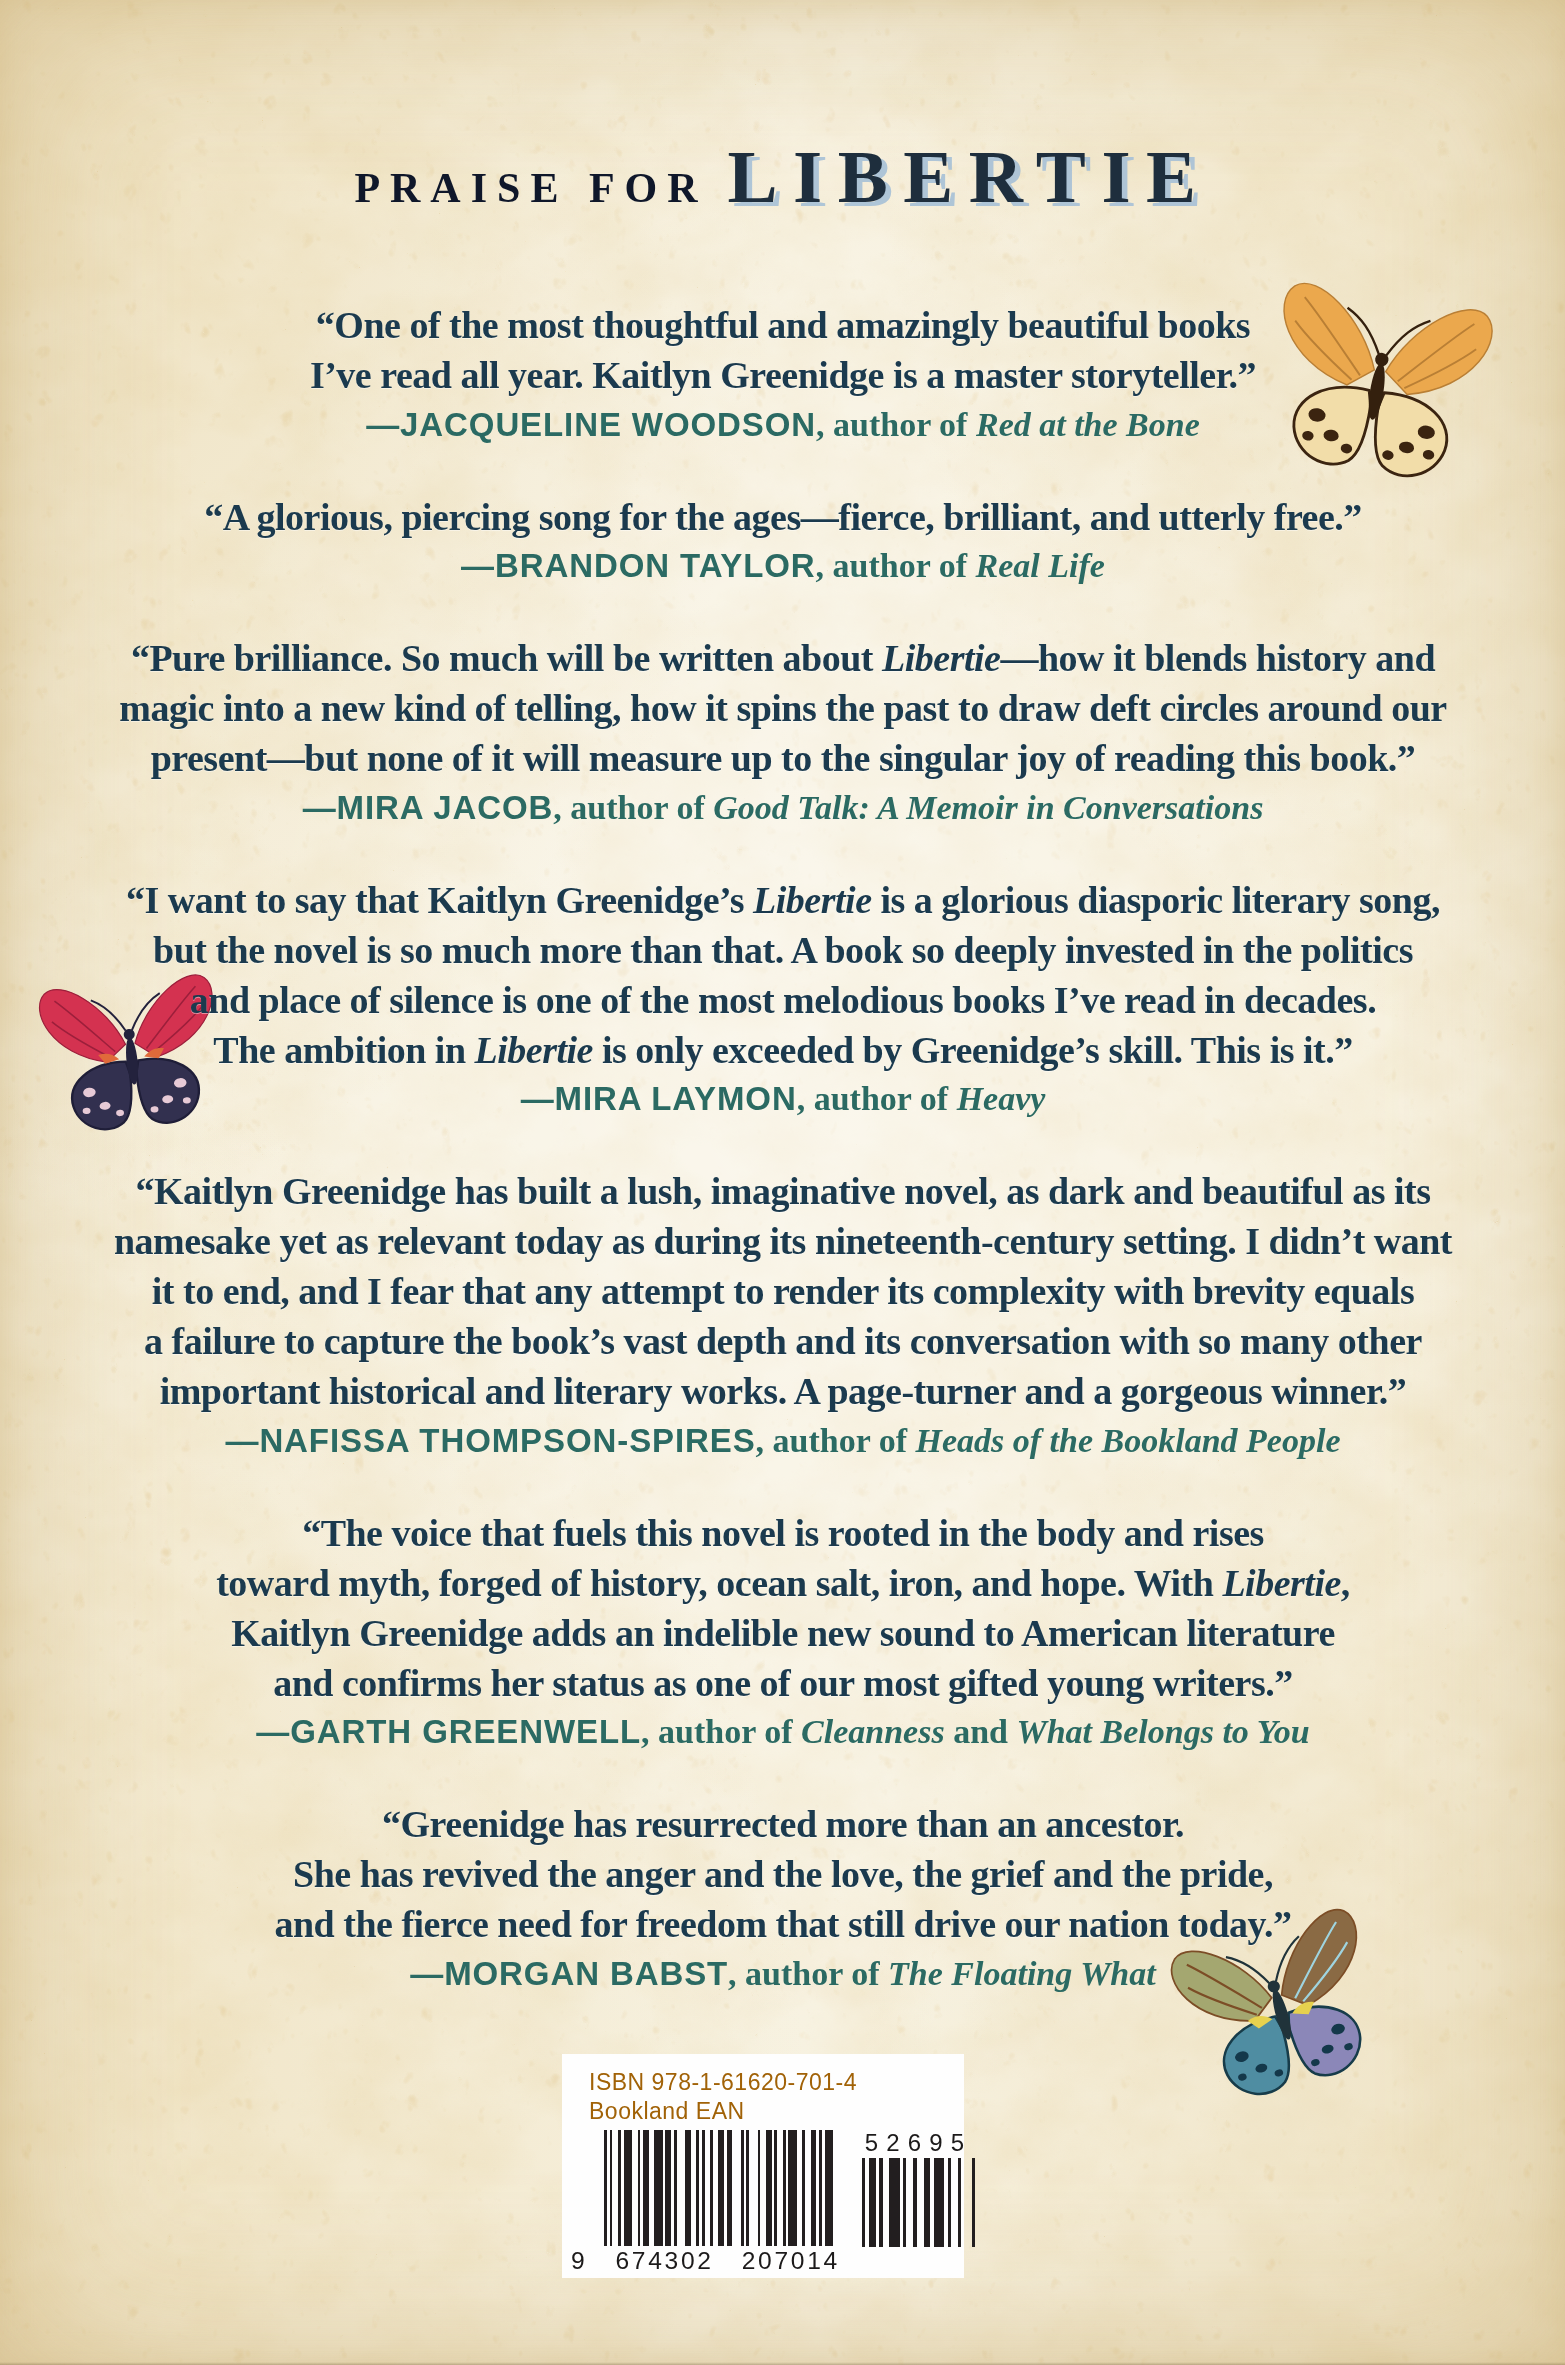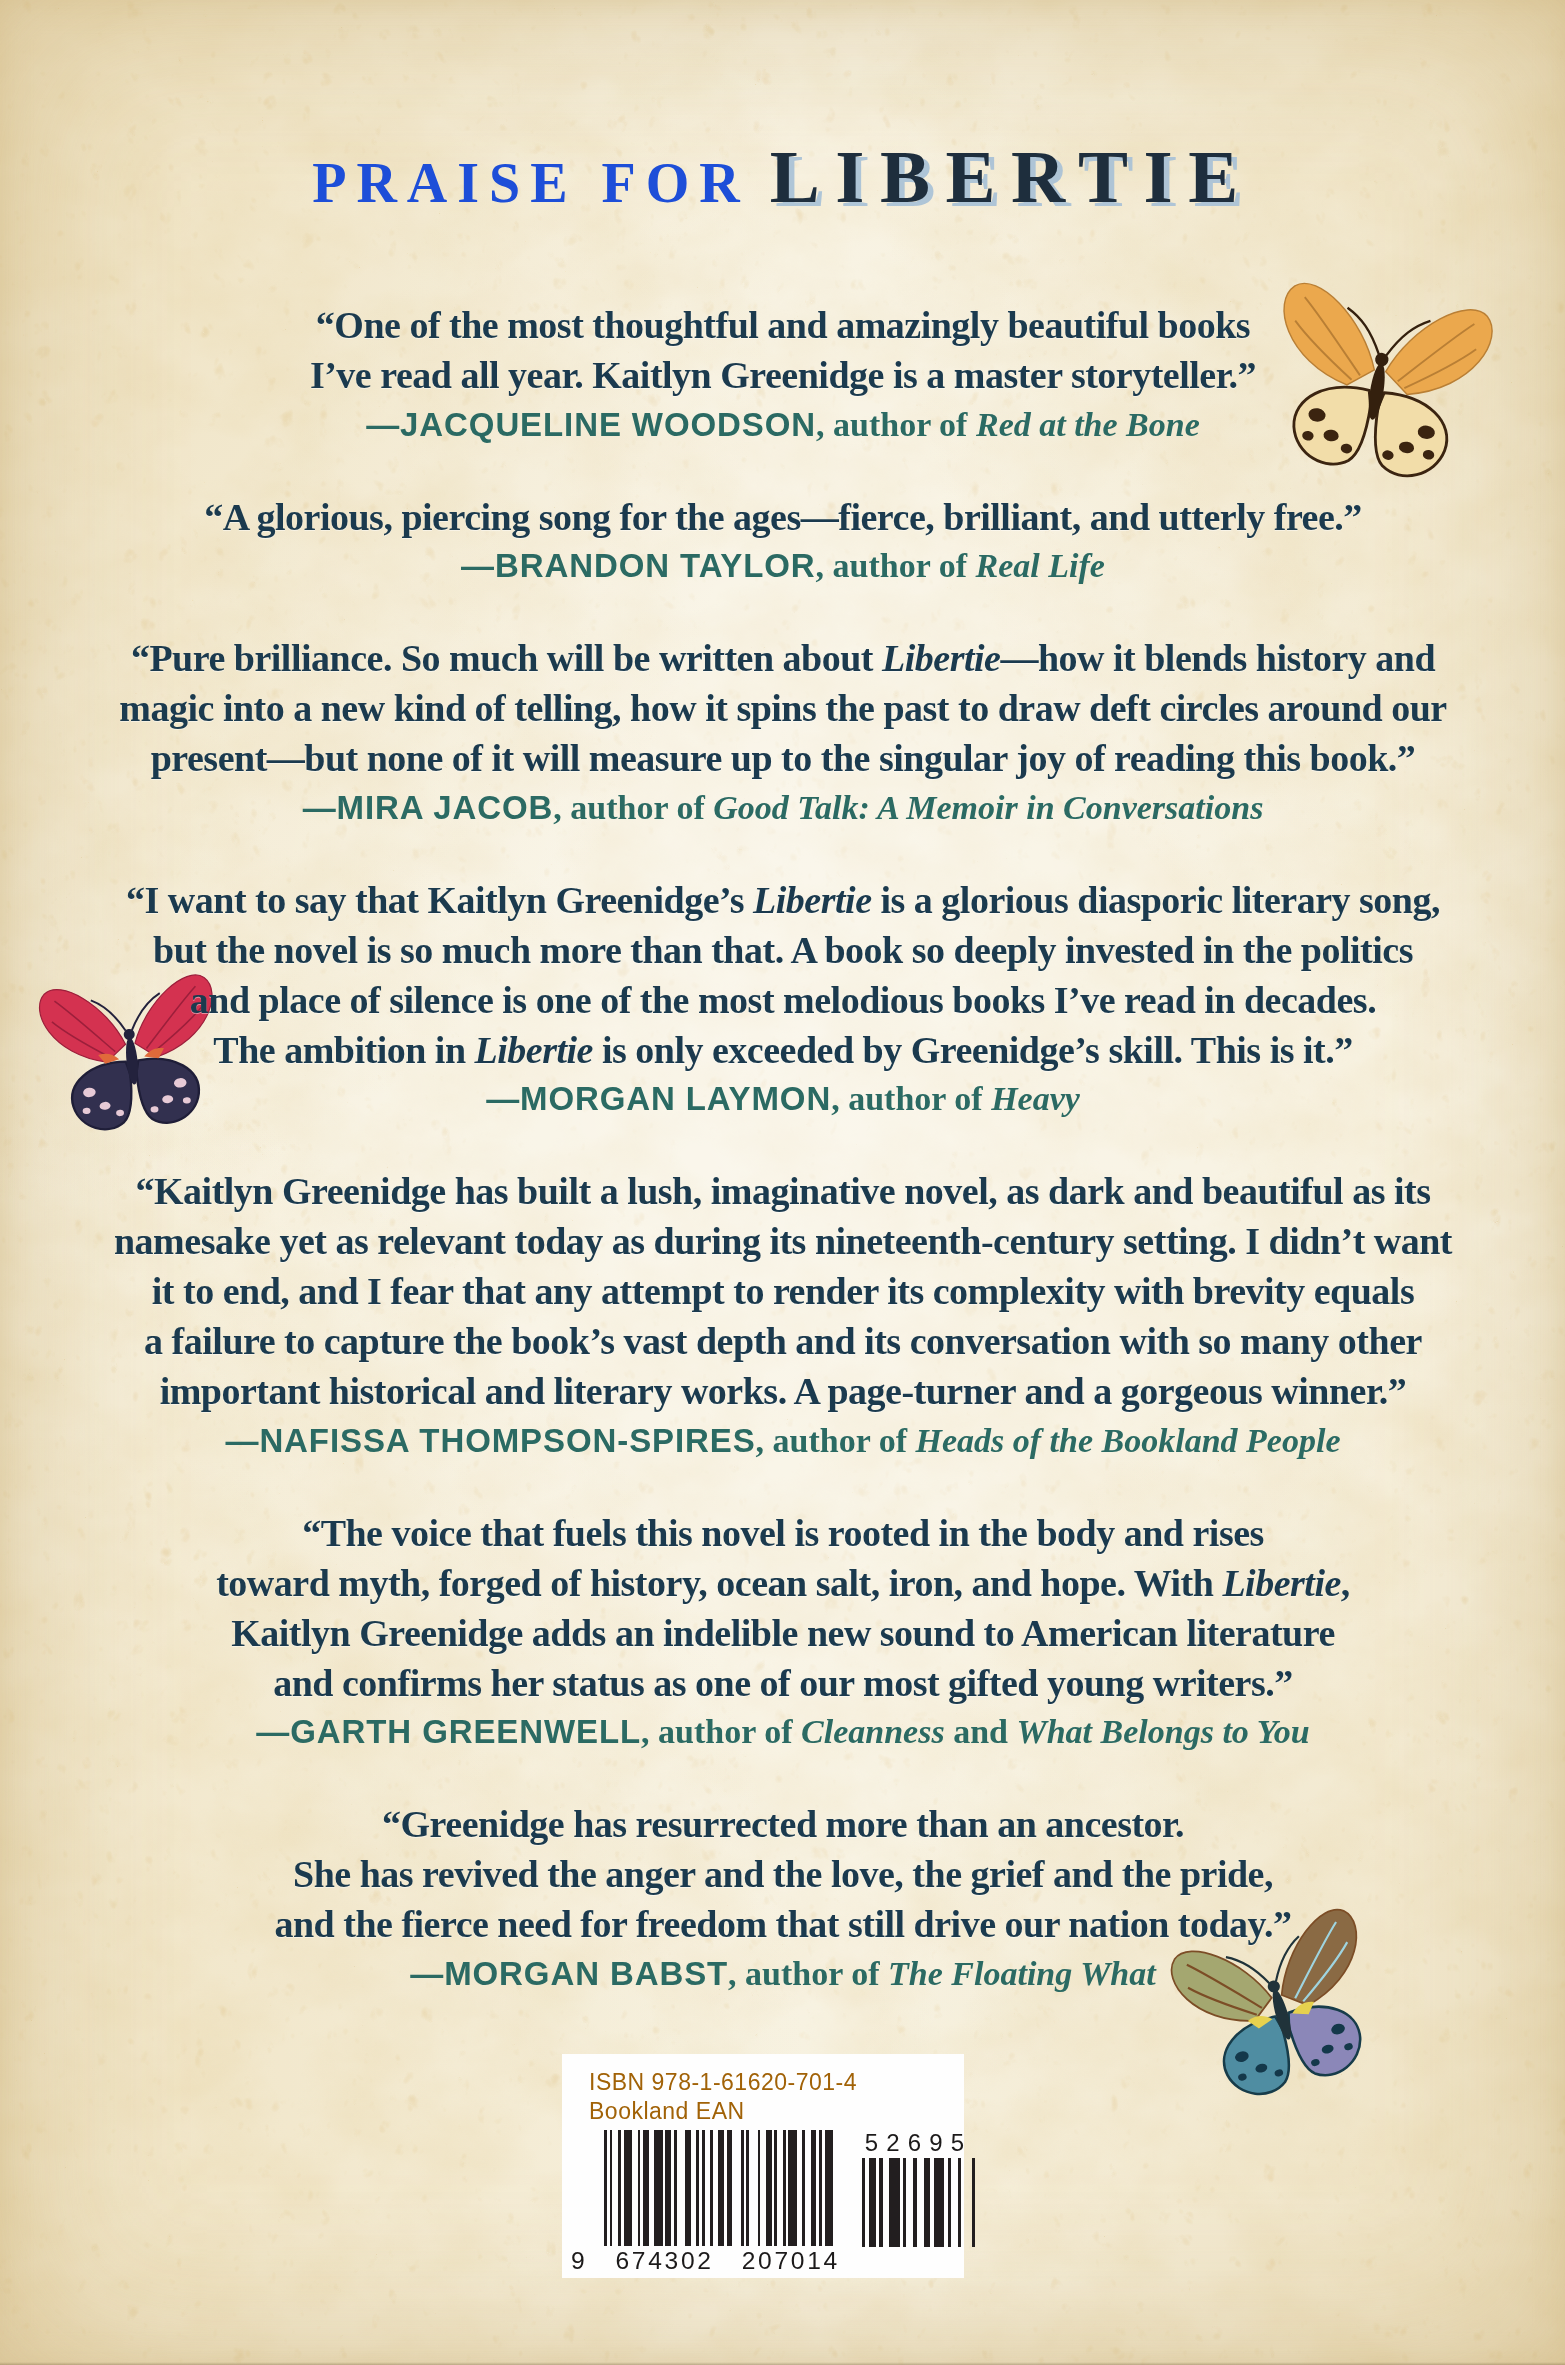--- a/index.html
+++ b/index.html
@@ -19,21 +19,21 @@
       radial-gradient(ellipse at 2% 92%, rgba(222,196,134,0.30), rgba(222,196,134,0) 36%),
       radial-gradient(ellipse at 98% 96%,rgba(214,186,120,0.28), rgba(214,186,120,0) 32%),
       radial-gradient(ellipse at 50% 45%,rgba(255,255,255,0.45), rgba(255,255,255,0) 60%);
     box-shadow: inset 0 0 173px rgba(190,160,98,0.45), inset 0 0 33px rgba(205,178,116,0.30);
   }
   
   .content{position:absolute;top:133px;left:0;width:1566px;z-index:2;text-align:center;}
   .title{margin:0 0 64px 0;line-height:87px;white-space:nowrap;}
   .title-prefix{
     font-family:"Liberation Serif", serif;font-weight:700;
-    font-size:56px;letter-spacing:10px;color:#1d4ed8;
+    font-size:42px;letter-spacing:10px;color:#0f172a;
   }
   .title-book{
     font-family:"Liberation Serif", serif;font-weight:700;
     font-size:75px;letter-spacing:15.5px;color:#1e2e3d;margin-left:20px;
     text-shadow:5.5px 3.6px 0 rgba(166,192,214,0.9);
   }
   .blurb{margin:0 auto;width:1566px;}
   .blurb + .blurb{margin-top:42px;}
   .quote{
     margin:0;white-space:pre-line;
@@ -119,21 +119,21 @@
       <p class="attribution"><span class="attr-name">—BRANDON TAYLOR</span><span class="attr-mid">, author of </span><span class="attr-book">Real Life</span></p>
     </section>
 
     <section class="blurb">
       <p class="quote">“Pure brilliance. So much will be written about <i>Libertie</i>—how it blends history and<br>magic into a new kind of telling, how it spins the past to draw deft circles around our<br>present—but none of it will measure up to the singular joy of reading this book.”</p>
       <p class="attribution"><span class="attr-name">—MIRA JACOB</span><span class="attr-mid">, author of </span><span class="attr-book">Good Talk: A Memoir in Conversations</span></p>
     </section>
 
     <section class="blurb">
       <p class="quote">“I want to say that Kaitlyn Greenidge’s <i>Libertie</i> is a glorious diasporic literary song,<br>but the novel is so much more than that. A book so deeply invested in the politics<br>and place of silence is one of the most melodious books I’ve read in decades.<br>The ambition in <i>Libertie</i> is only exceeded by Greenidge’s skill. This is it.”</p>
-      <p class="attribution"><span class="attr-name">—MORGAN LAYMON</span><span class="attr-mid">, author of </span><span class="attr-book">Heavy</span></p>
+      <p class="attribution"><span class="attr-name">—MIRA LAYMON</span><span class="attr-mid">, author of </span><span class="attr-book">Heavy</span></p>
     </section>
 
     <section class="blurb">
       <p class="quote">“Kaitlyn Greenidge has built a lush, imaginative novel, as dark and beautiful as its
 namesake yet as relevant today as during its nineteenth-century setting. I didn’t want
 it to end, and I fear that any attempt to render its complexity with brevity equals
 a failure to capture the book’s vast depth and its conversation with so many other
 important historical and literary works. A page-turner and a gorgeous winner.”</p>
       <p class="attribution"><span class="attr-name">—NAFISSA THOMPSON-SPIRES</span><span class="attr-mid">, author of </span><span class="attr-book">Heads of the Bookland People</span></p>
     </section>

